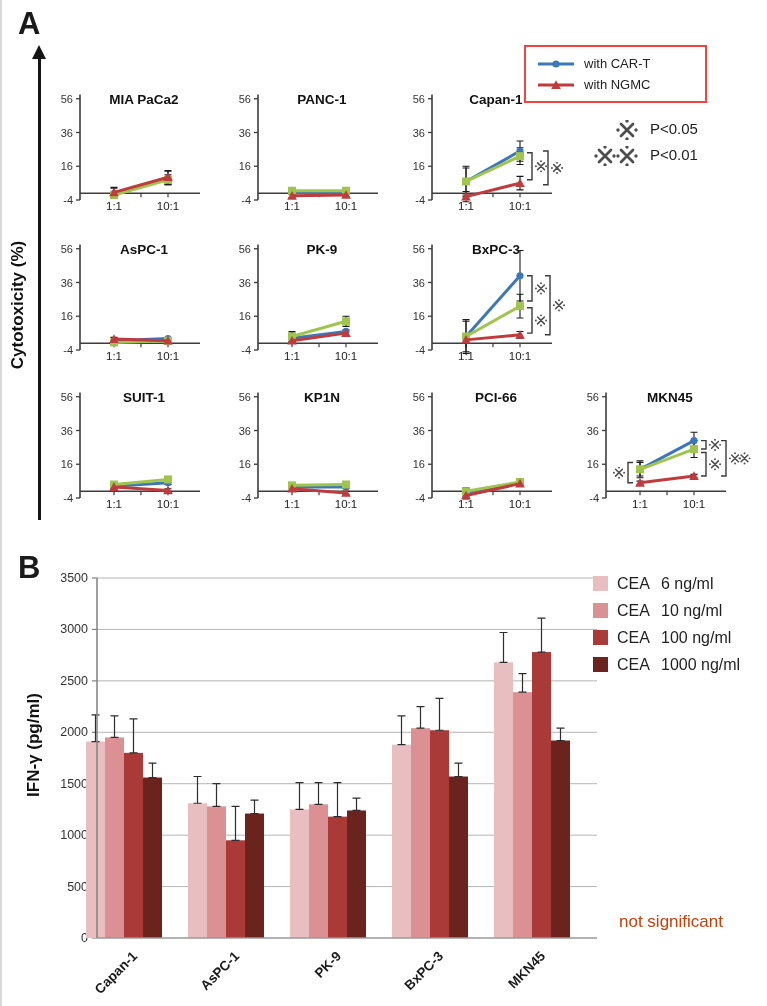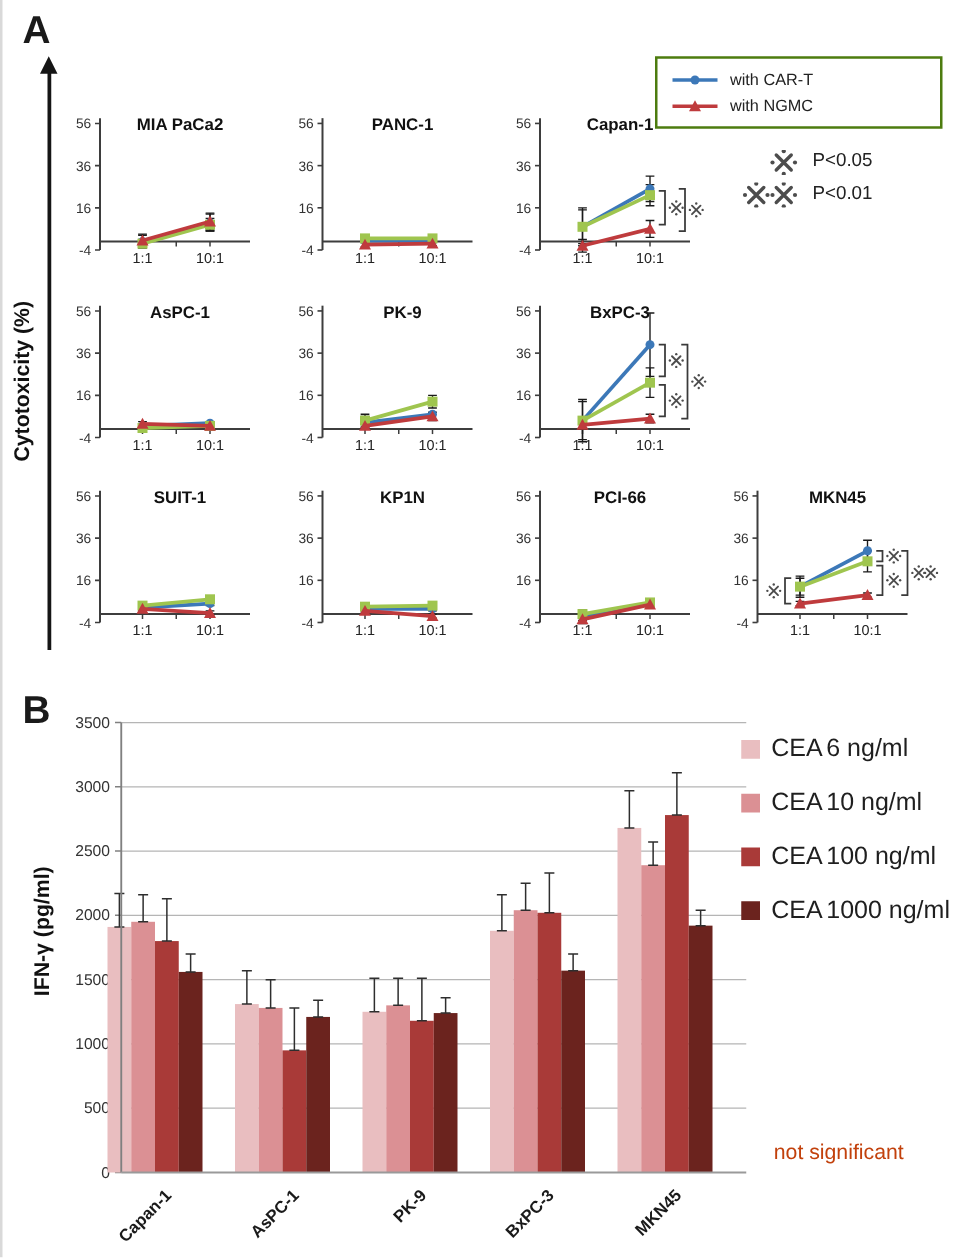--- a/index.html
+++ b/index.html
@@ -6,28 +6,28 @@
   body{width:767px;height:1006px;font-family:"Liberation Sans","DejaVu Sans",sans-serif;}
   #fig{position:relative;width:767px;height:1006px;background:#fff;border-left:2px solid #d9d9d9;box-sizing:border-box;overflow:hidden;}
   .panel-label{position:absolute;font-size:31px;font-weight:700;color:#1a1a1a;line-height:1;}
   #labelA{left:16px;top:8px;}
   #labelB{left:16px;top:552px;}
   .arrow-line{position:absolute;left:36px;top:58px;width:3px;height:462px;background:#151515;}
   .arrow-head{position:absolute;left:30px;top:45px;width:0;height:0;border-left:7px solid transparent;border-right:7px solid transparent;border-bottom:14px solid #151515;}
   .ylabelA{position:absolute;left:-69px;top:295px;width:170px;text-align:center;transform:rotate(-90deg);font-weight:700;font-size:17px;color:#111;}
   .ylabelB{position:absolute;left:-53px;top:735px;width:170px;text-align:center;transform:rotate(-90deg);font-weight:700;font-size:17px;color:#111;}
   #panelA-plots{position:absolute;left:0;top:0;width:767px;height:548px;}
-  #legendA{position:absolute;left:522px;top:45px;width:230px;border:2px solid #4d7c0f;background:#fff;padding:6px 10px;box-sizing:border-box;}
+  #legendA{position:absolute;left:522px;top:45px;width:183px;border:2px solid #ef4444;background:#fff;padding:6px 10px;box-sizing:border-box;}
   .legA-row{display:flex;align-items:center;gap:8px;height:21px;font-size:13px;color:#222;white-space:nowrap;}
   #sigkey{position:absolute;left:588px;top:120px;}
   .sig-row{display:flex;align-items:flex-start;gap:12px;height:26px;font-size:15px;color:#222;}
   .sig-marks{display:flex;justify-content:flex-end;width:48px;}
   #panelB-chart{position:absolute;left:0;top:555px;overflow:visible;}
   #legendB{position:absolute;left:591px;top:570px;}
-  .legB-row{display:flex;align-items:center;height:27px;font-size:20px;color:#1f1f1f;white-space:nowrap;margin-top:16px;}
+  .legB-row{display:flex;align-items:center;height:27px;font-size:16px;color:#1f1f1f;white-space:nowrap;}
   .legB-row .swatch{width:15px;height:15px;margin-right:9px;flex:0 0 auto;}
   .legB-row .cea{width:44px;}
   #noteB{position:absolute;left:617px;top:912px;font-size:17px;color:#c2410c;}
   text{font-family:"Liberation Sans","DejaVu Sans",sans-serif;}
 </style>
 </head>
 <body>
 
 <div id="fig">
   <div id="labelA" class="panel-label">A</div>

